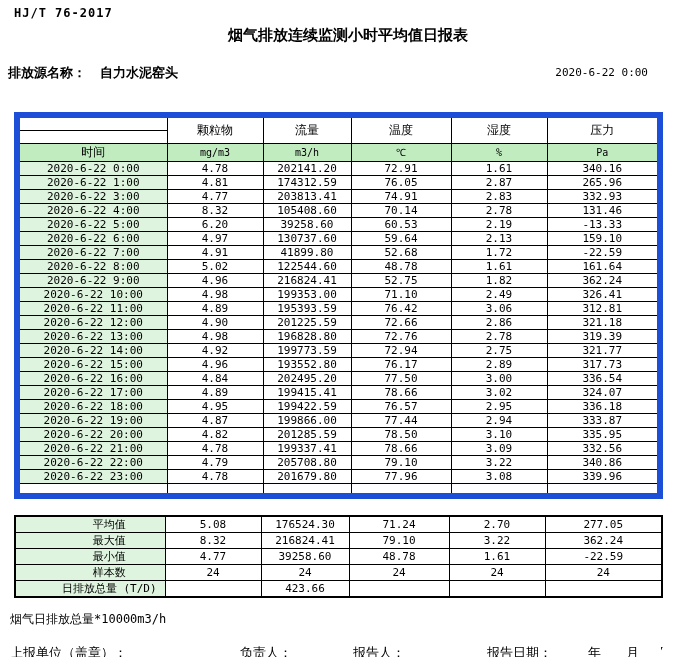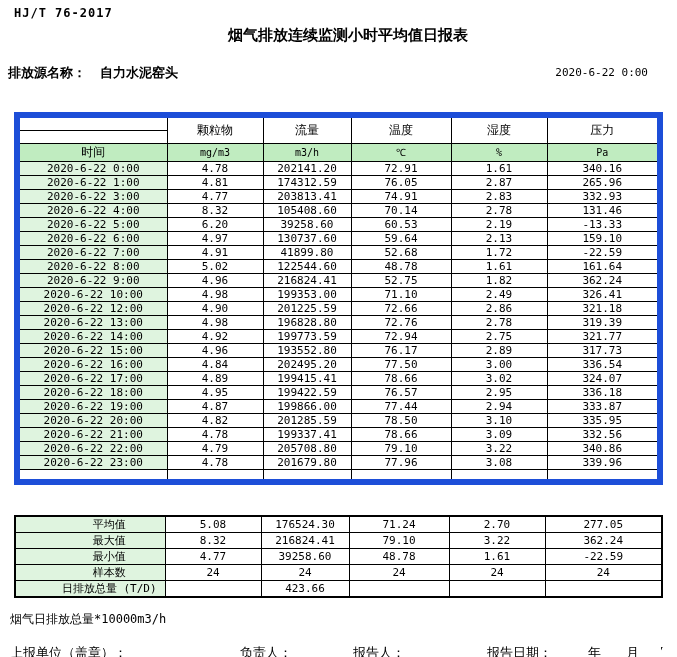--- a/index.html
+++ b/index.html
@@ -165,20 +165,28 @@
         </tr>
         <tr>
           <td class="time-cell">2020-6-22 10:00</td>
           <td>4.98</td>
           <td>199353.00</td>
           <td>71.10</td>
           <td>2.49</td>
           <td>326.41</td>
         </tr>
         <tr>
+          <td class="time-cell">2020-6-22 11:00</td>
+          <td>4.89</td>
+          <td>195393.59</td>
+          <td>76.42</td>
+          <td>3.06</td>
+          <td>312.81</td>
+        </tr>
+        <tr>
           <td class="time-cell">2020-6-22 12:00</td>
           <td>4.90</td>
           <td>201225.59</td>
           <td>72.66</td>
           <td>2.86</td>
           <td>321.18</td>
         </tr>
         <tr>
           <td class="time-cell">2020-6-22 13:00</td>
           <td>4.98</td>

